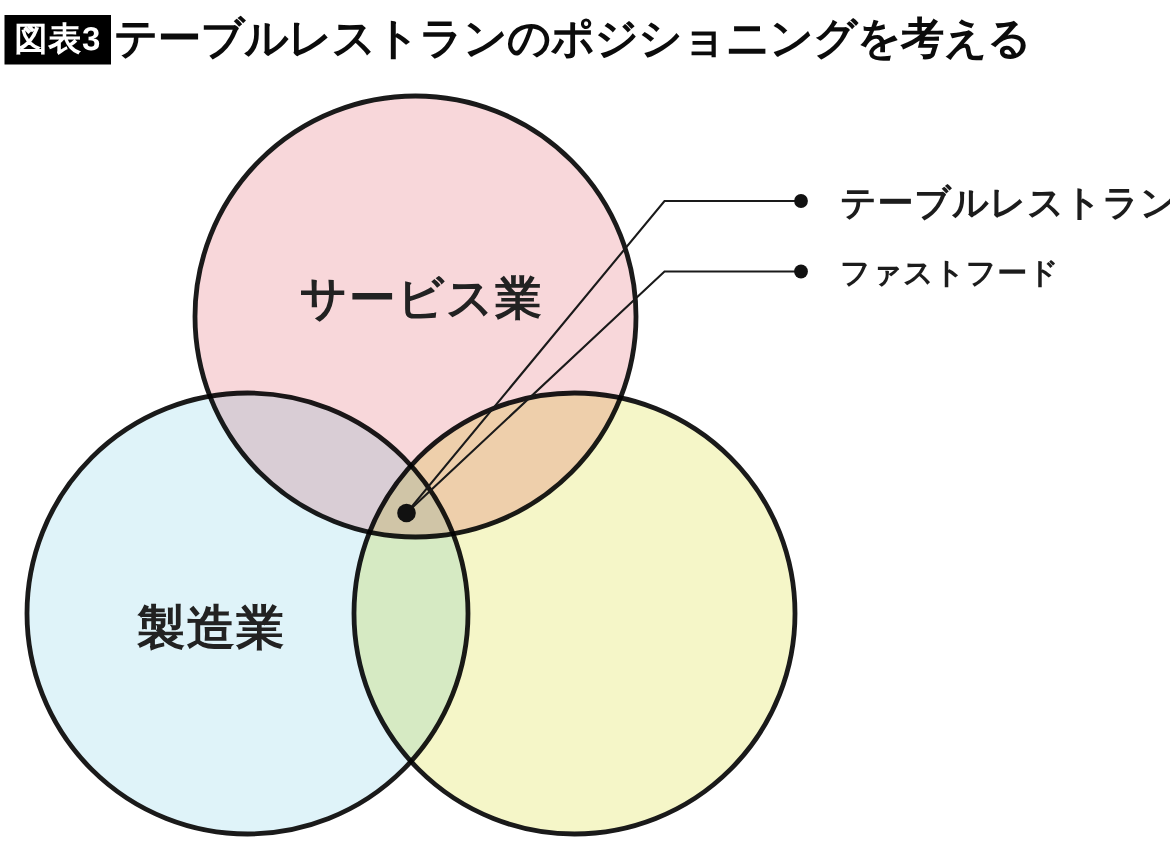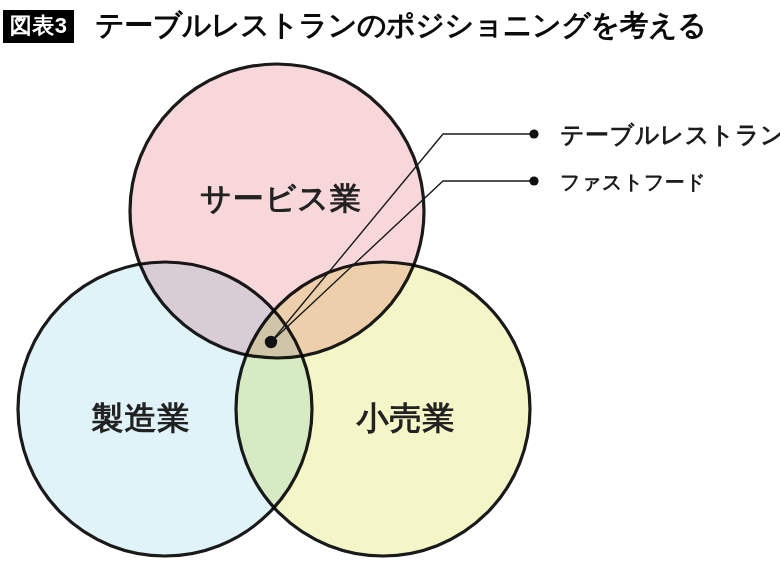--- a/index.html
+++ b/index.html
@@ -14,21 +14,21 @@
     background: #ffffff;
     overflow: hidden;
     font-family: "Liberation Sans", "DejaVu Sans", sans-serif;
   }
   .header {
     position: absolute;
     left: 3px;
     top: 6px;
     display: flex;
     align-items: center;
-    gap: 21px;
+    gap: 2px;
     white-space: nowrap;
   }
   .badge {
     display: inline-flex;
     align-items: center;
     justify-content: center;
     width: 71px;
     height: 33px;
     background: #000000;
     color: #ffffff;
@@ -102,18 +102,17 @@
     <polyline class="leader" points="271,342 443,181 531,181"></polyline>
 
     <circle class="dot" cx="271" cy="342" r="6.2"></circle>
 
     <circle class="dot" cx="534" cy="134" r="4.6"></circle>
     <circle class="dot" cx="534" cy="181" r="4.6"></circle>
   </svg>
 
   <div class="circle-label label-service">サービス業</div>
   <div class="circle-label label-manufacturing">製造業</div>
-  <div class="circle-label label-retail">小売業</div>
 
   <div class="annot-label annot-table-restaurant">テーブルレストラン</div>
   <div class="annot-label annot-fast-food">ファストフード</div>
 
 </div>
 
 </body></html>

